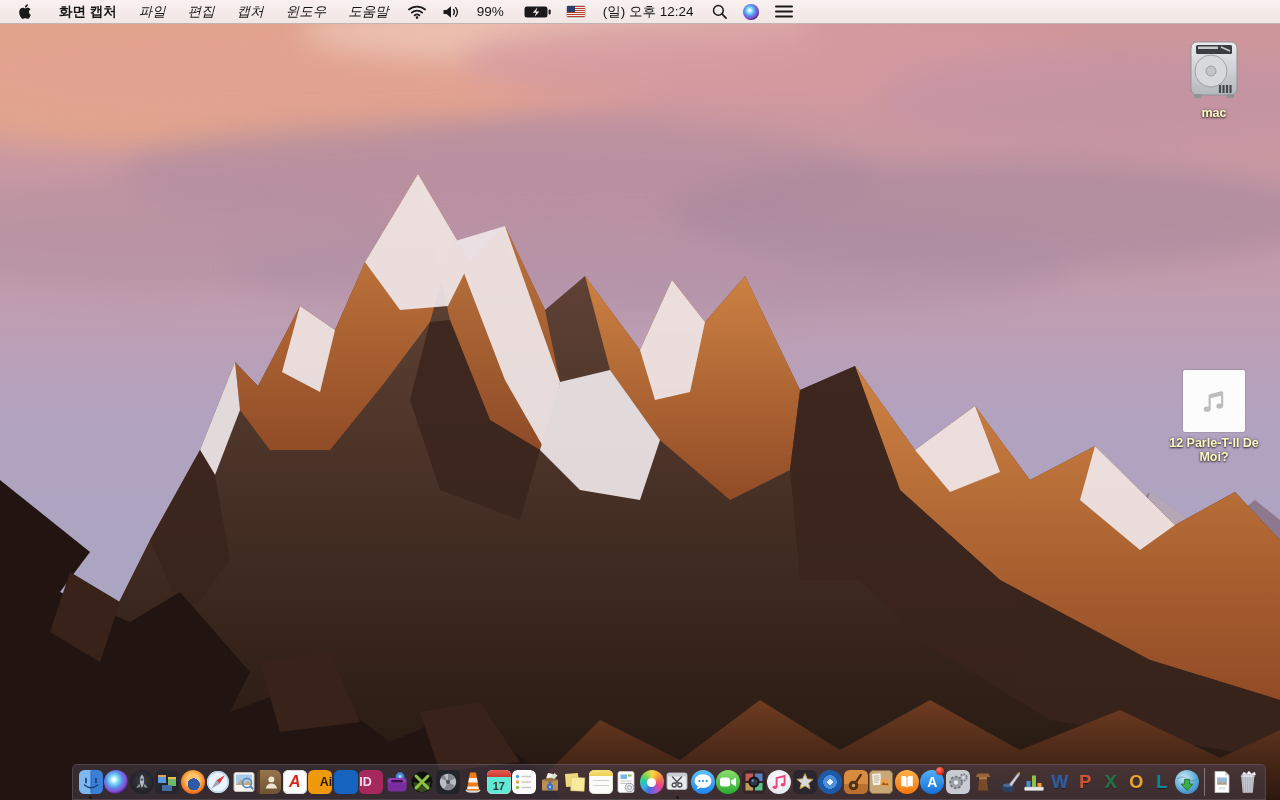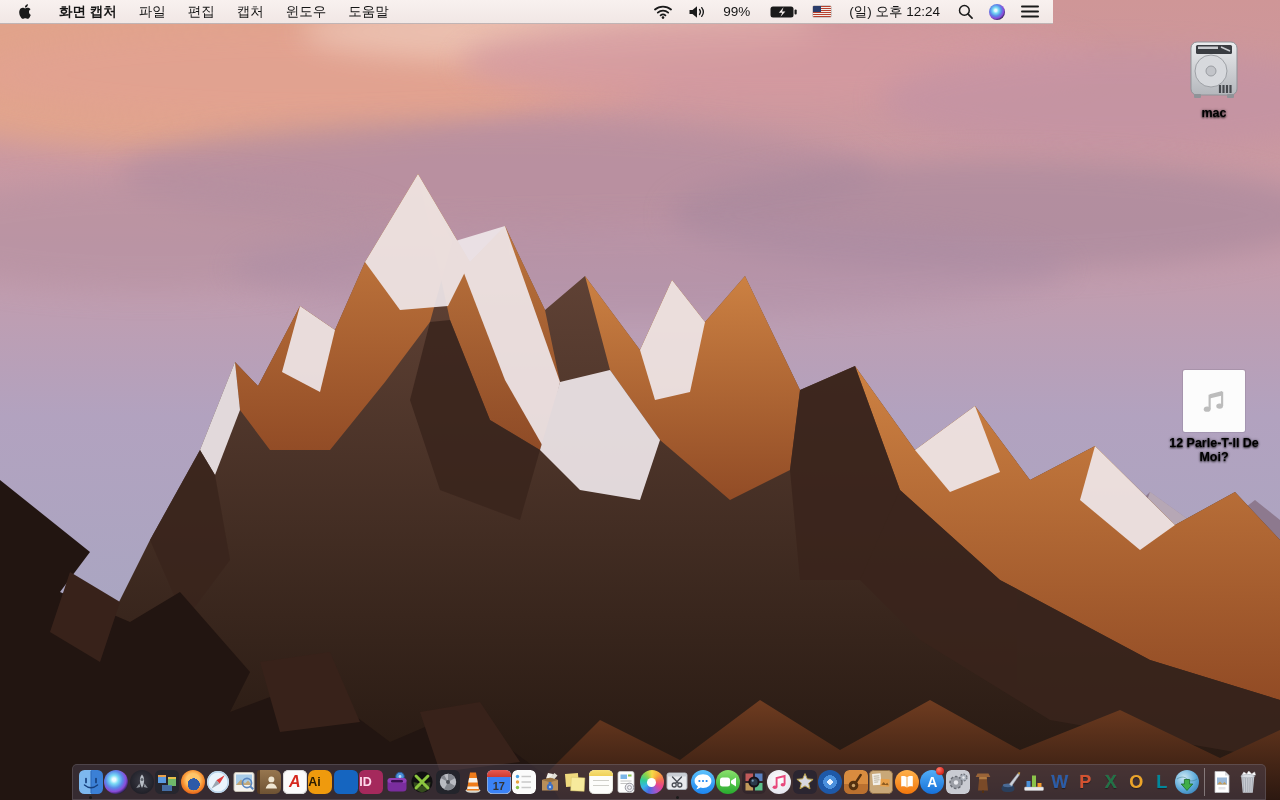--- a/index.html
+++ b/index.html
@@ -3,47 +3,47 @@
 <meta charset="utf-8">
 <style>
   html,body{margin:0;padding:0;width:1280px;height:800px;overflow:hidden;
     font-family:"Liberation Sans","DejaVu Sans",sans-serif;background:#8c7d96;}
   .screen{position:relative;width:1280px;height:800px;overflow:hidden;}
 
   
   .wallpaper{position:absolute;left:0;top:0;width:1280px;height:800px;}
 
   
-  .menubar{position:absolute;left:0;top:0;width:1053px;height:23px;
+  .menubar{position:absolute;left:0;top:0;width:1280px;height:23px;
     background:linear-gradient(#f8f1ef,#f1e7e5);
     border-bottom:1px solid rgba(90,70,75,.35);
-    display:flex;align-items:center;justify-content:space-between;
+    display:flex;align-items:center;justify-content:flex-start;
     font-size:13.5px;color:#151515;z-index:50;}
   .mb-left{display:flex;align-items:center;gap:0;height:100%;}
   .mb-apple{display:flex;align-items:center;padding:0 16px 0 19px;height:100%;}
   .mb-apple svg{width:13px;height:15px;display:block;}
   .mb-app{font-weight:bold;padding:0 11px;}
-  .mb-item{padding:0 11px;}
+  .mb-item{padding:0 11px;font-style:italic;}
   .mb-right{display:flex;align-items:center;gap:0;height:100%;}
   .st{display:flex;align-items:center;padding:0 8px;height:100%;}
   .st svg{display:block;}
   .st-text{font-size:13.5px;white-space:nowrap;}
   .flag{width:18px;height:11px;position:relative;overflow:hidden;border-radius:1px;
     background:repeating-linear-gradient(#b8412e 0 1px,#f2ece8 1px 2px,#b8412e 2px 3px,#f2ece8 3px 4px,
       #b8412e 4px 5px,#f2ece8 5px 6px,#b8412e 6px 7px,#f2ece8 7px 8px,#b8412e 8px 9px,#f2ece8 9px 10px,#b8412e 10px 11px);
     box-shadow:0 0 0 .5px rgba(0,0,0,.3);}
   .flag::before{content:'';position:absolute;left:0;top:0;width:8px;height:6px;background:#2b3d6b;}
   .siri-orb{width:16px;height:16px;border-radius:50%;
     background:radial-gradient(circle at 42% 40%, #eafaff 0 8%, #7adcf5 22%, #5a8ae8 42%, #8a4ad8 60%, #141432 78%);}
   .clock{padding:0 10px;}
 
   
   .desk-icon{position:absolute;width:100px;text-align:center;z-index:10;cursor:default;}
   .desk-icon .dico{width:64px;height:64px;margin:0 auto;display:block;}
-  .desk-icon .dlabel{margin-top:4px;font-size:12.5px;font-weight:bold;color:#000000;line-height:1.15;
+  .desk-icon .dlabel{margin-top:4px;font-size:12.5px;font-weight:bold;color:#fef9c3;line-height:1.15;
     text-shadow:0 1px 2px rgba(0,0,0,.75), 0 0 3px rgba(0,0,0,.45);}
   #di-mac{left:1164px;top:38px;}
   #di-bootcamp{left:1164px;top:150px;}
   #di-song1{left:1164px;top:258px;}
   #di-song2{left:1164px;top:370px;}
   .audio-tile{width:62px;height:62px;background:#fcfcfc;border-radius:2px;margin:0 auto;
     box-shadow:0 0 0 1px rgba(0,0,0,.08);display:flex;align-items:center;justify-content:center;}
   .audio-tile svg{width:40px;height:40px;}
 
   
@@ -76,27 +76,27 @@
   .i-photos::after{content:'';position:absolute;left:50%;top:50%;width:9px;height:9px;margin:-4.5px 0 0 -4.5px;
     border-radius:50%;background:#fff;}
   .i-dvd{background:radial-gradient(circle at 50% 50%, #e6f2ff 0 16%, #4a90dd 17% 40%, #1e59a8 41% 78%, #143f80 79%);}
   .i-appstore{background:linear-gradient(#52aef8,#1670d8);display:flex;align-items:center;justify-content:center;}
   .i-appstore .glyph{color:#fff;font-size:14px;font-weight:bold;line-height:1;}
   .i-ibooks{background:linear-gradient(#ffb04a,#f2770c);}
   .i-globedl{background:radial-gradient(circle at 38% 32%, #cfeaf5, #5aa8d8 55%, #2a6fa8);}
   .i-contacts{background:linear-gradient(#97764f,#6e5233);border-left:3px solid #53381f;border-radius:3px 6px 6px 3px;box-sizing:border-box;}
   .i-acrobat{background:#fbfbfb;display:flex;align-items:center;justify-content:center;box-shadow:inset 0 0 0 1px #d8d8d8;}
   .i-acrobat .glyph{color:#d6281e;font-weight:bold;font-size:16px;font-style:italic;line-height:1;}
-  .i-ai{background:#ef9a0d;display:flex;align-items:center;justify-content:flex-start;border-radius:7px;}
+  .i-ai{background:#ef9a0d;display:flex;align-items:center;justify-content:flex-end;}
   .i-ai .glyph{color:#2b1c00;font-weight:bold;font-size:12.5px;}
   .i-ps{background:#1565c0;display:flex;align-items:center;justify-content:center;}
   .i-ps .glyph{color:#cfe8ff;font-weight:bold;font-size:12.5px;padding-left:48px;}
   .i-id{background:#a5295c;display:flex;align-items:center;justify-content:flex-start;}
   .i-id .glyph{color:#ffd9ec;font-weight:bold;font-size:12.5px;}
-  .i-calendar{background:#3b82f6;box-shadow:inset 0 0 0 .5px #cfcfcf;}
+  .i-calendar{background:#5eead4;box-shadow:inset 0 0 0 .5px #cfcfcf;}
   .i-calendar .caltop{position:absolute;top:0;left:0;right:0;height:7px;background:linear-gradient(#e85a50,#cc3a32);}
   .i-calendar .calnum{position:absolute;top:7px;left:0;right:0;bottom:0;display:flex;align-items:center;justify-content:center;
     font-size:11px;font-weight:bold;color:#333;}
   .i-notes{background:#fdfdfb;box-shadow:inset 0 0 0 .5px #cfcfc5;}
   .i-notes .ntop{position:absolute;top:0;left:0;right:0;height:6px;background:linear-gradient(#f7e07a,#efd058);}
   .i-notes .nlines{position:absolute;top:10px;left:4px;right:4px;height:10px;
     background:repeating-linear-gradient(#cfcfc9 0 1px,transparent 1px 5px);}
   .i-stickies{background:transparent;}
   .lt{font-weight:bold;font-size:18px;line-height:24px;display:block;text-align:center;
     text-shadow:0 1px 1px rgba(0,0,0,.45), 0 0 1px rgba(255,255,255,.25);}

